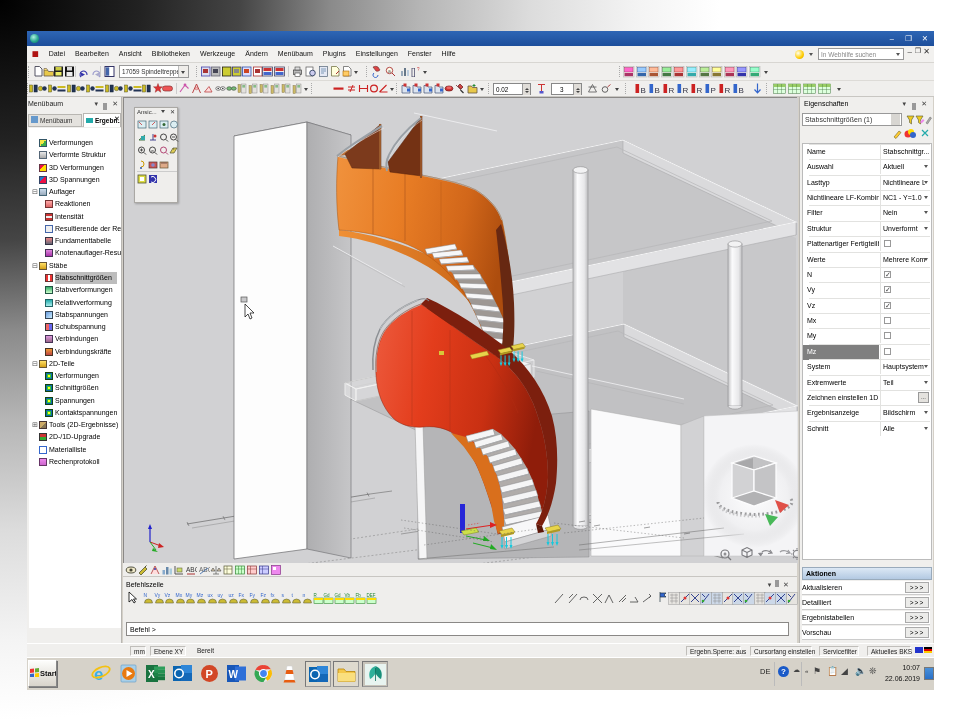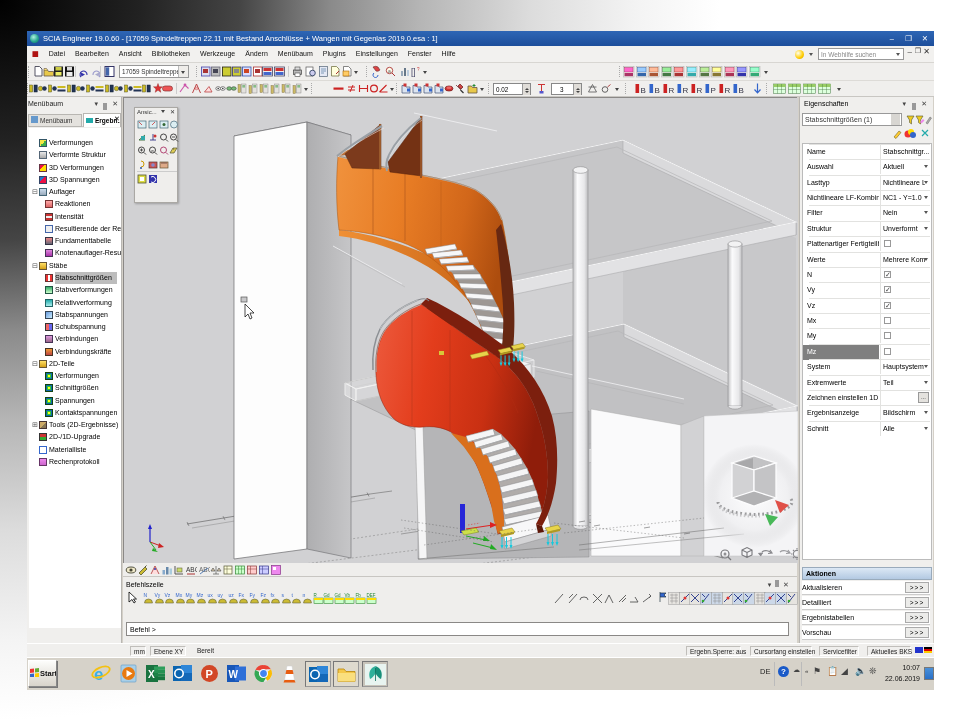--- a/index.html
+++ b/index.html
@@ -48,21 +48,21 @@
 .ti-s7{background:linear-gradient(#e93,#b44);border:1px solid #432}
 .ti-f2{background:linear-gradient(#ffe066,#d4a017);border:1px solid #653}
 .ti-c1,.ti-c2,.ti-c3,.ti-c4{background:radial-gradient(circle,#ff2 25%,#3c3 30%,#3c3 55%,#16a 60%);border:1px solid #141}
 .ti-t1{background:linear-gradient(135deg,#ca6 50%,#875 50%);border:1px solid #433}
 .ti-t2{background:linear-gradient(#c33 50%,#3a3 50%);border:1px solid #333}
 .ti-t3{background:#fff;border:1px solid #36c}
 .ti-t4{background:linear-gradient(#e8e,#c6c);border:1px solid #636}
 </style></head>
 <body>
 <div id="screen">
-  <div id="title"><span style="display:inline-block;width:9px;height:9px;margin:3px 0 0 3px;border-radius:50%;background:radial-gradient(circle at 40% 35%,#aef0e0,#28a890 55%,#107060);vertical-align:top"></span><span style="margin-left:4px">SCIA Engineer 19.0.60 - [17059 Spindeltreppen 22.11 mit Bestand Anschlüsse + Wangen mit Gegenlas 2019.0.esa : 1]</span>
+  <div id="title"><span style="display:inline-block;width:9px;height:9px;margin:3px 0 0 3px;border-radius:50%;background:radial-gradient(circle at 40% 35%,#aef0e0,#28a890 55%,#107060);vertical-align:top"></span>
     <span style="position:absolute;right:40px;top:0">–</span><span style="position:absolute;right:22px;top:0">❐</span><span style="position:absolute;right:6px;top:0">✕</span>
   </div>
   <div id="menu">
     <span class="mi" style="color:#a00;font-weight:bold">▦</span><span class="mi">Datei</span><span class="mi">Bearbeiten</span><span class="mi">Ansicht</span><span class="mi">Bibliotheken</span><span class="mi">Werkzeuge</span><span class="mi">Ändern</span><span class="mi">Menübaum</span><span class="mi">Plugins</span><span class="mi">Einstellungen</span><span class="mi">Fenster</span><span class="mi">Hilfe</span>
     <span style="position:absolute;right:130px;top:4px;width:9px;height:9px;background:radial-gradient(circle at 35% 35%,#ffe,#fc0 60%,#c90);border-radius:50%"></span><span style="position:absolute;right:121px;top:7px;width:0;height:0;border:2.5px solid transparent;border-top:3px solid #555"></span>
     <span style="position:absolute;right:30px;top:2px;width:86px;height:12px;border:1px solid #999;background:#fff;font-size:6.5px;color:#888;line-height:11px;padding-left:2px;box-sizing:border-box">In Webhilfe suchen<i style="position:absolute;right:3px;top:4px;border:2.5px solid transparent;border-top:3px solid #555"></i></span>
     <span style="position:absolute;right:22px;top:1px;font-size:8px;color:#333">–</span><span style="position:absolute;right:13px;top:1px;font-size:7px;color:#333">❐</span><span style="position:absolute;right:4px;top:1px;font-size:8px;color:#333">✕</span>
   </div>
   <div id="tb1">
       <div style="position:absolute;left:1px;top:3px;width:1px;height:12px;border-left:1px dotted #aaa"></div>

